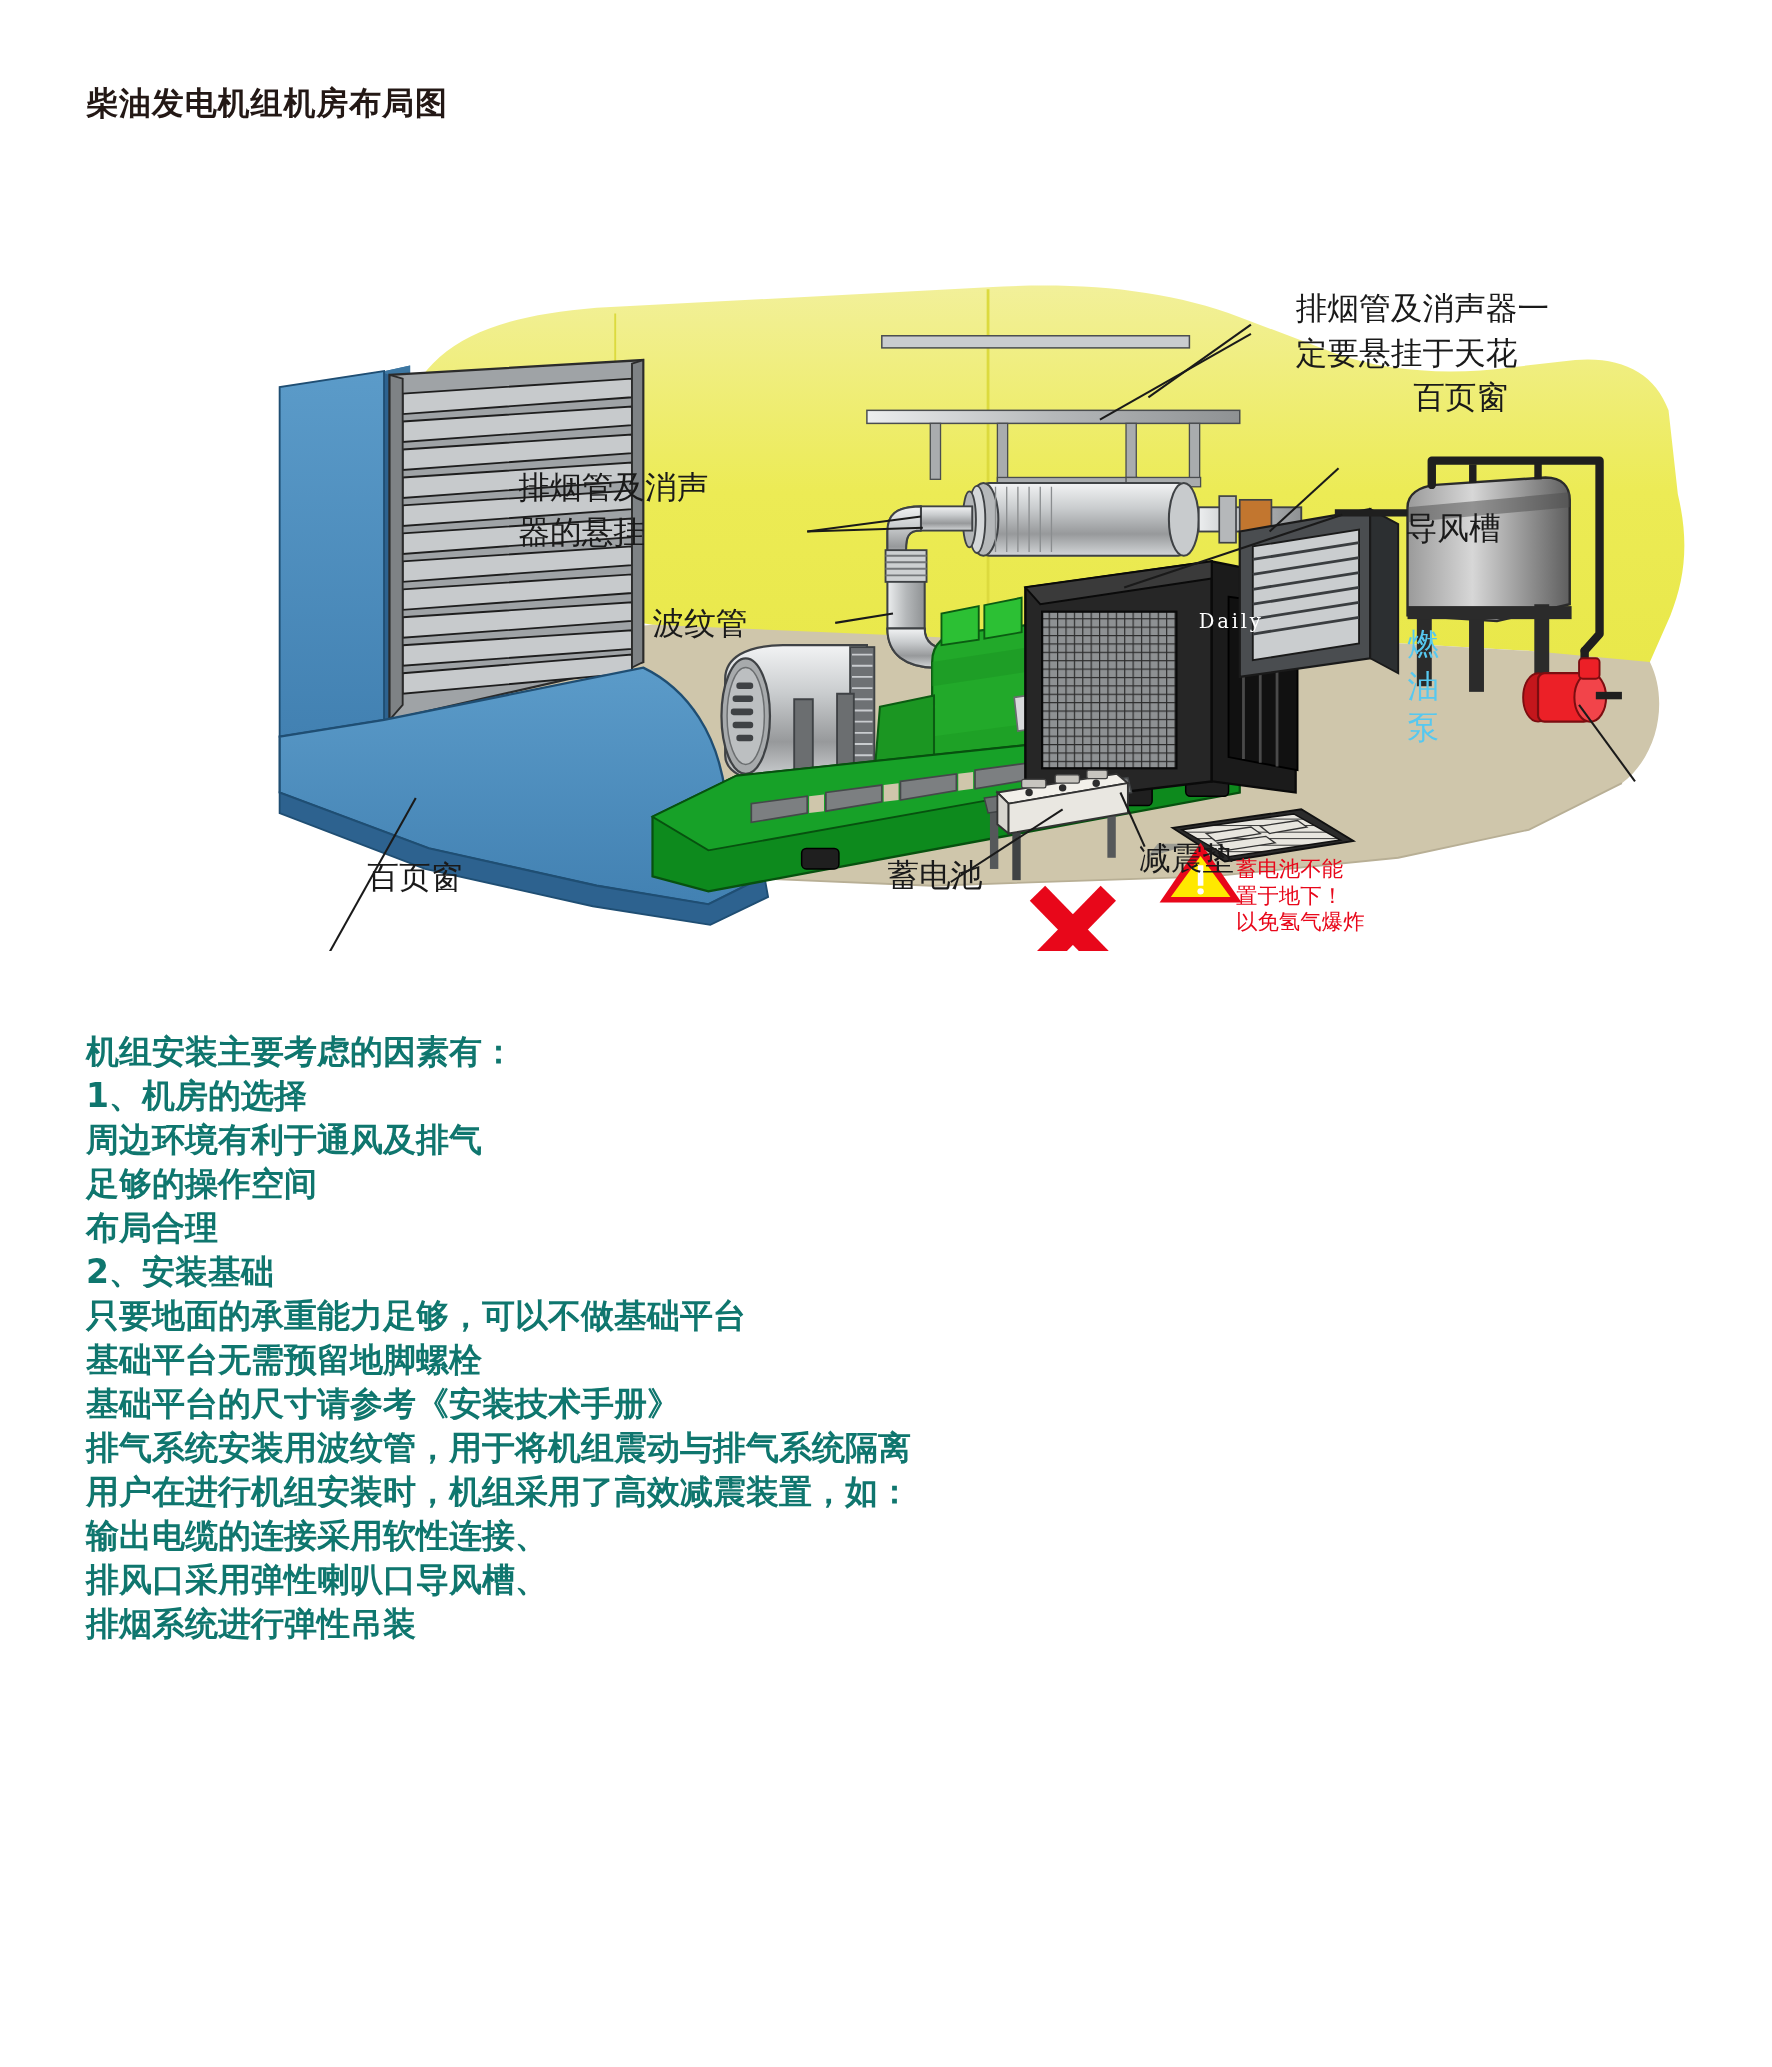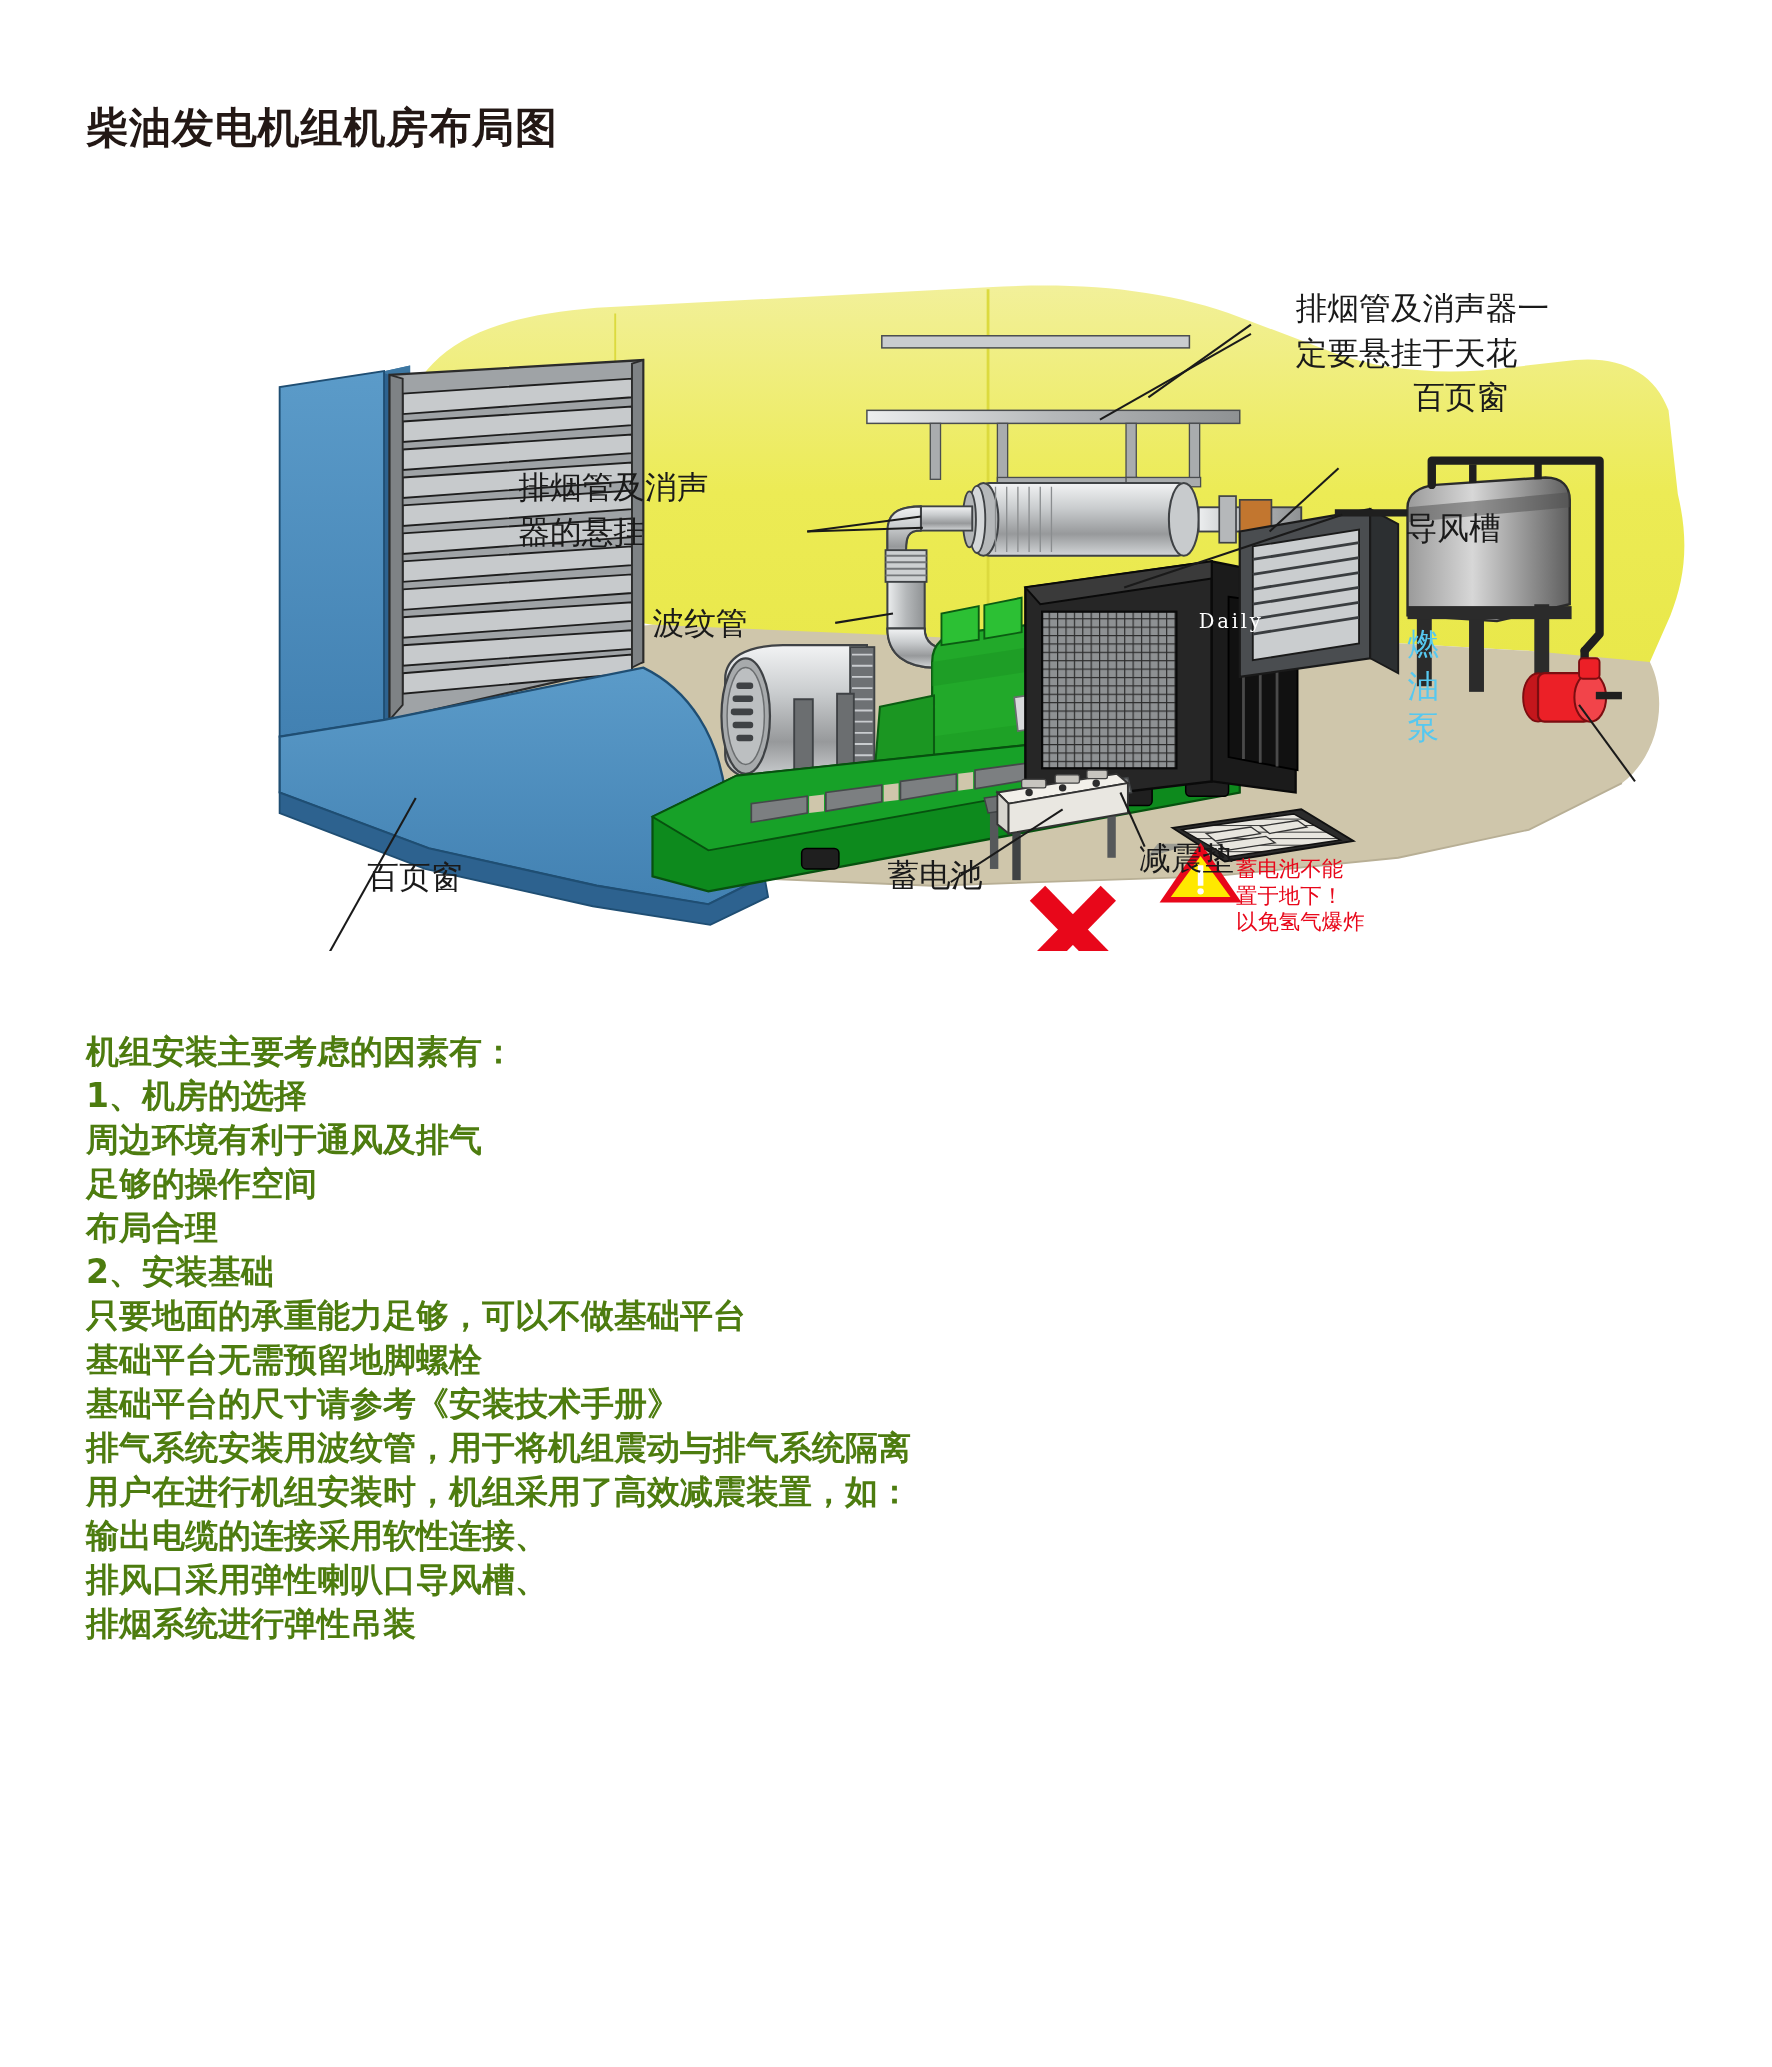--- a/index.html
+++ b/index.html
@@ -4,22 +4,22 @@
 <title>柴油发电机组机房布局图</title>
 <style>
   html,body{margin:0;padding:0;background:#ffffff;}
   body{
     width:1772px;height:2068px;position:relative;overflow:hidden;
     font-family:"DejaVu Sans","Liberation Sans",sans-serif;
     color:#231815;
   }
   
   .page-title{
-    position:absolute;left:86px;top:100px;
-    font-size:42px;font-weight:700;letter-spacing:0.9px;
+    position:absolute;left:86px;top:82px;
+    font-size:32px;font-weight:700;letter-spacing:0.9px;
     font-family:"DejaVu Sans","Liberation Sans",sans-serif;
     color:#231815;white-space:nowrap;
   }
   
   #illus{position:absolute;left:0;top:140px;width:1772px;height:811px;}
   #illus svg{display:block;}
   .lbl{
     font-family:"DejaVu Serif","Liberation Serif",serif;
     fill:#1a1a1a;font-size:34px;
   }
@@ -38,21 +38,21 @@
   .leader{stroke:#1a1a1a;stroke-width:2.2;fill:none;}
   
   #body-text{
     position:absolute;left:86px;top:1030px;width:1398px;
   }
   #body-text p{
     margin:0 0 0 0;
     font-size:33px;line-height:44px;
     font-weight:700;
     font-family:"DejaVu Sans","Liberation Sans",sans-serif;
-    color:#4d7c0f;white-space:nowrap;
+    color:#0f766e;white-space:nowrap;
   }
 </style>
 </head>
 <body>
 
 <div class="page-title">柴油发电机组机房布局图</div>
 
 <div id="illus">
 <svg width="1772" height="811" viewBox="0 0 1901 870" xmlns="http://www.w3.org/2000/svg">
   <defs>

